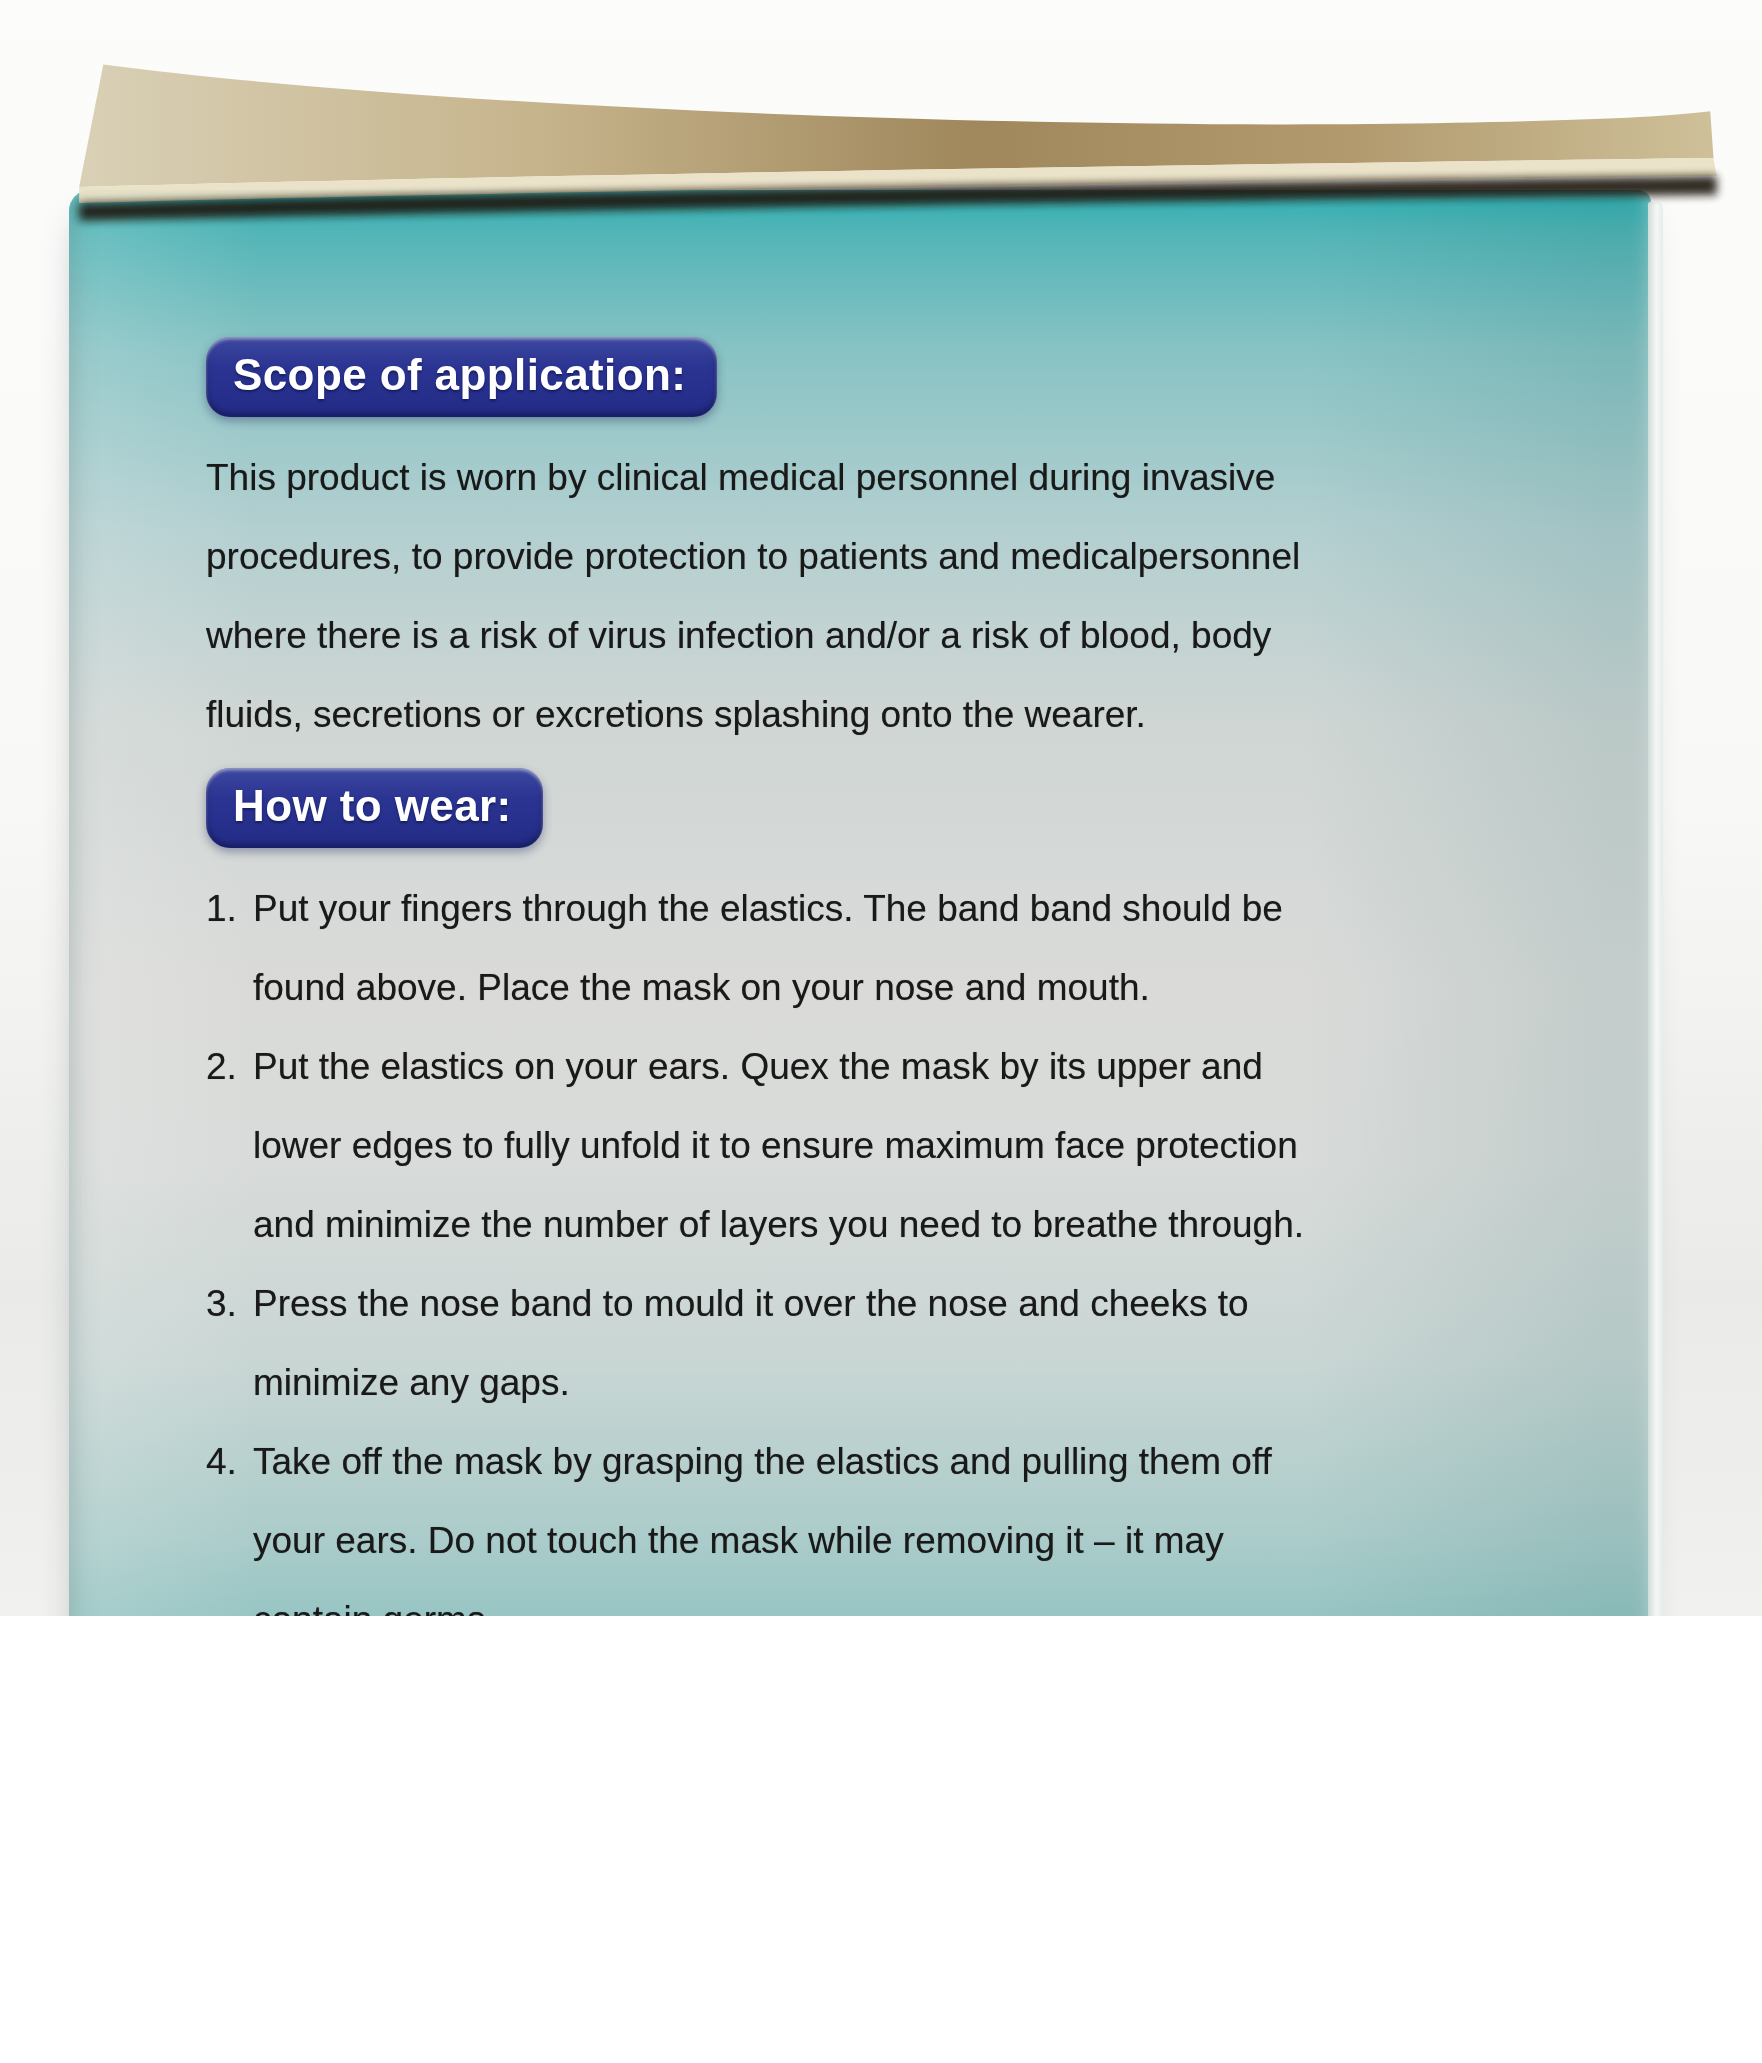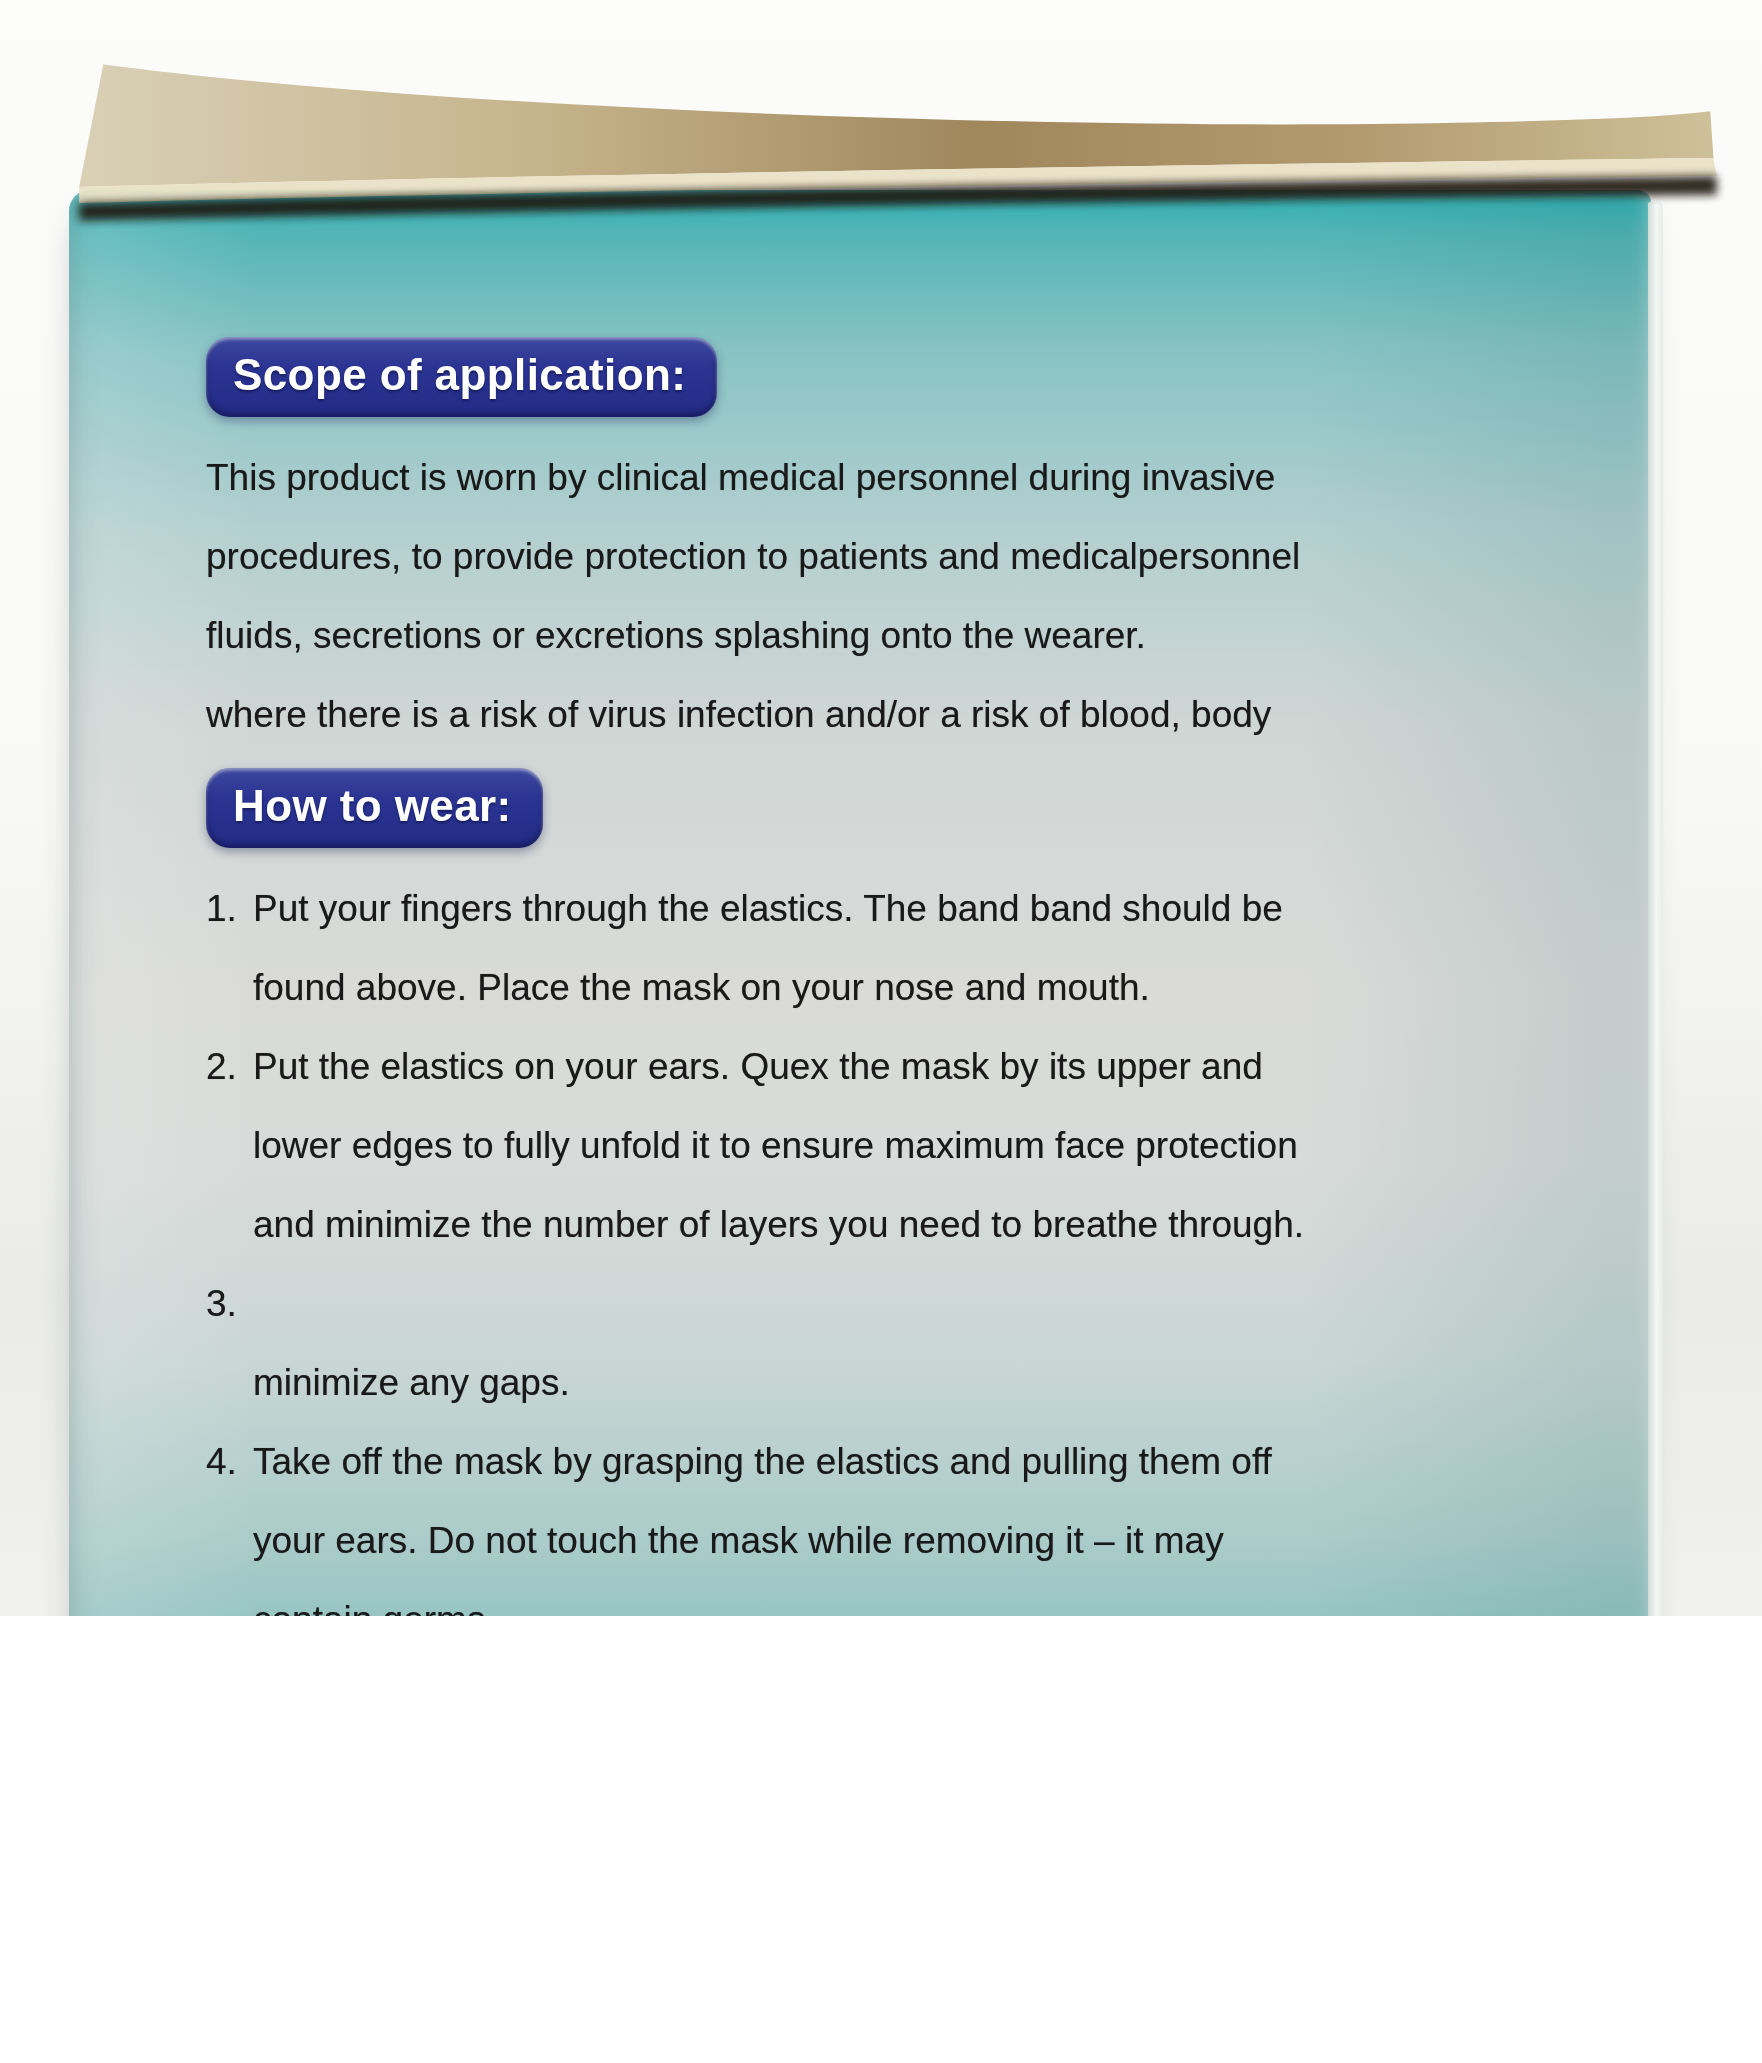--- a/index.html
+++ b/index.html
@@ -109,22 +109,22 @@
 
     <path d="M 98 252 C 700 236, 1500 226, 2130 218 L 2130 242 C 1500 248, 700 260, 98 274 Z" fill="#1d1307" opacity="0.9" filter="url(#soften)"></path>
   </svg>
 
   <div class="content">
 
     <span class="pill pill-scope">Scope of application:</span>
 
     <div class="tline">This product is worn by clinical medical personnel during invasive</div>
     <div class="tline">procedures, to provide protection to patients and medicalpersonnel</div>
+    <div class="tline">where there is a risk of virus infection and/or a risk of blood, body</div>
     <div class="tline">fluids, secretions or excretions splashing onto the wearer.</div>
-    <div class="tline">where there is a risk of virus infection and/or a risk of blood, body</div>
 
     <span class="pill pill-how">How to wear:</span>
 
     
     <div class="tline step-row">
       <span class="step-num">1.</span>
       <span>Put your fingers through the elastics. The band band should be</span>
     </div>
     <div class="tline step-row">
       <span class="step-num"></span>
@@ -141,20 +141,21 @@
       <span>lower edges to fully unfold it to ensure maximum face protection</span>
     </div>
     <div class="tline step-row">
       <span class="step-num"></span>
       <span>and minimize the number of layers you need to breathe through.</span>
     </div>
 
     
     <div class="tline step-row">
       <span class="step-num">3.</span>
+      <span>Press the nose band to mould it over the nose and cheeks to</span>
     </div>
     <div class="tline step-row">
       <span class="step-num"></span>
       <span>minimize any gaps.</span>
     </div>
 
     
     <div class="tline step-row">
       <span class="step-num">4.</span>
       <span>Take off the mask by grasping the elastics and pulling them off</span>

